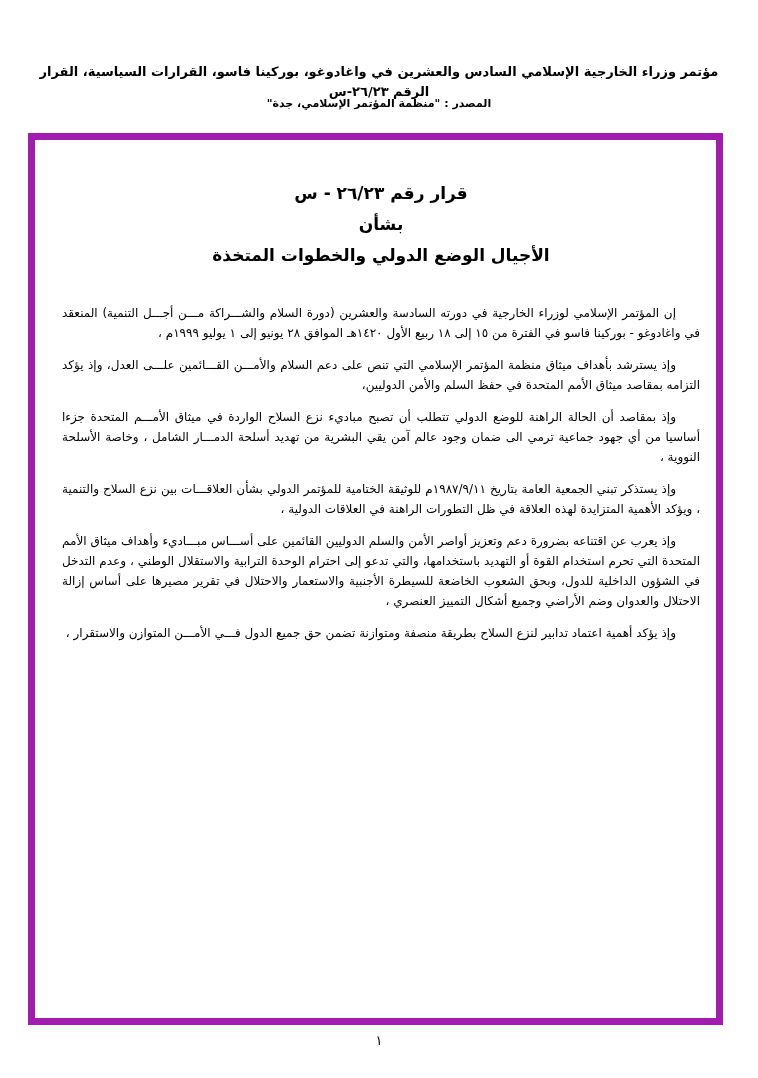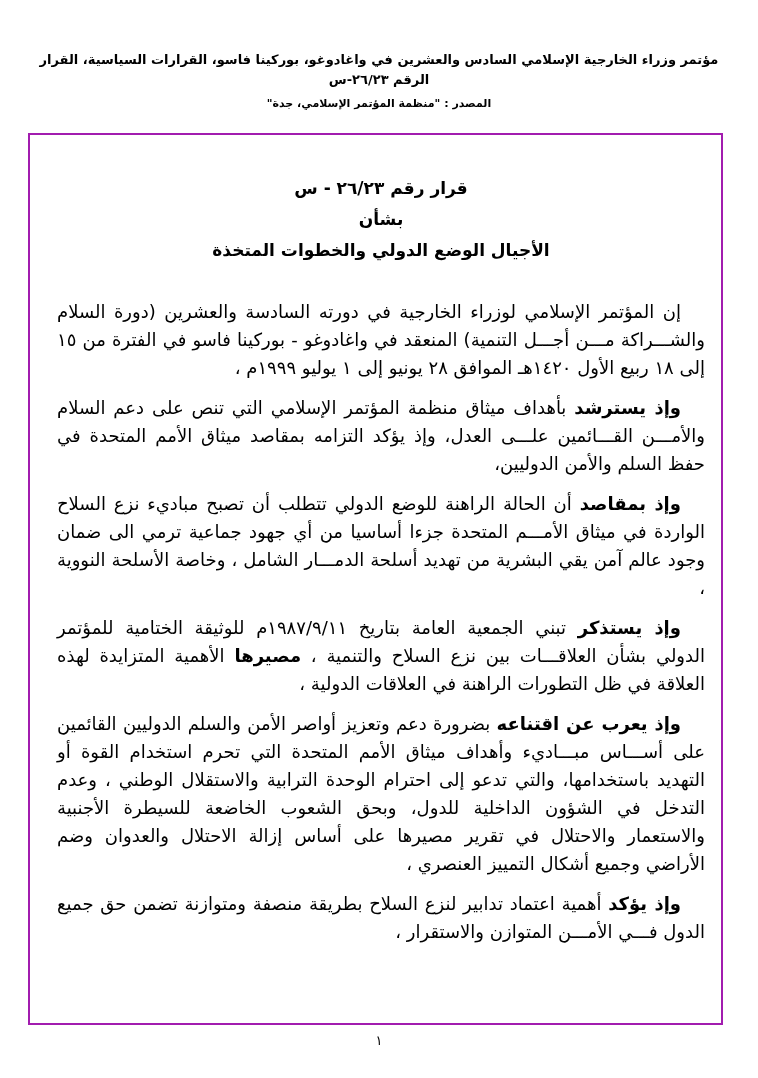--- a/index.html
+++ b/index.html
@@ -10,21 +10,21 @@
   body {
     width: 758px;
     height: 1078px;
     position: relative;
     font-family: "DejaVu Sans", sans-serif;
     color: #000000;
     overflow: hidden;
   }
   .header-citation {
     position: absolute;
-    top: 50px;
+    top: 62px;
     left: 20px;
     right: 20px;
     direction: rtl;
     text-align: center;
     font-size: 13px;
     font-weight: bold;
     line-height: 20px;
   }
   .header-source {
     position: absolute;
@@ -35,43 +35,43 @@
     text-align: center;
     font-size: 11px;
     font-weight: bold;
   }
   .resolution-box {
     position: absolute;
     left: 28px;
     top: 133px;
     width: 695px;
     height: 892px;
-    border: 2px solid #a21caf;
+    border: 7px solid #a21caf;
     box-sizing: border-box;
     padding: 38px 16px 0 27px;
     background: #ffffff;
   }
   .title-block {
     direction: rtl;
     text-align: center;
     font-weight: bold;
     font-size: 17px;
     line-height: 31px;
     margin: 0 0 32px 0;
   }
   .title-line { white-space: nowrap; }
   .para {
     direction: rtl;
     text-align: justify;
-    font-size: 18px;
-    line-height: 28px;
+    font-size: 12px;
+    line-height: 20px;
     margin: 0 0 12px 0;
     text-indent: 24px;
   }
-  .lead { font-weight: bold; }
+  .lead { font-weight: normal; }
   .page-number {
     position: absolute;
     top: 1033px;
     left: 0;
     right: 0;
     text-align: center;
     font-size: 13px;
     direction: rtl;
   }
 </style>
@@ -89,21 +89,21 @@
     <div class="title-line">الأجيال الوضع الدولي والخطوات المتخذة</div>
   </div>
 
   <p class="para"><span>إن المؤتمر الإسلامي لوزراء الخارجية في دورته السادسة والعشرين (دورة السلام والشـــراكة مـــن أجـــل التنمية) المنعقد في واغادوغو - بوركينا فاسو في الفترة من ١٥ إلى ١٨ ربيع الأول ١٤٢٠هـ الموافق ٢٨ يونيو إلى ١ يوليو ١٩٩٩م ،</span></p>
 
   <p class="para"><span class="lead">وإذ يسترشد</span><span> بأهداف ميثاق منظمة المؤتمر الإسلامي التي تنص على دعم السلام والأمـــن القـــائمين علـــى العدل، وإذ يؤكد التزامه بمقاصد ميثاق الأمم المتحدة في حفظ السلم والأمن الدوليين،</span></p>
 
 
   <p class="para"><span class="lead">وإذ بمقاصد</span><span> أن الحالة الراهنة للوضع الدولي تتطلب أن تصبح مباديء نزع السلاح الواردة في ميثاق الأمـــم المتحدة جزءا أساسيا من أي جهود جماعية ترمي الى ضمان وجود عالم آمن يقي البشرية من تهديد أسلحة الدمـــار الشامل ، وخاصة الأسلحة النووية ،</span></p>
 
-  <p class="para"><span class="lead">وإذ يستذكر</span><span> تبني الجمعية العامة بتاريخ ١٩٨٧/٩/١١م للوثيقة الختامية للمؤتمر الدولي بشأن العلاقـــات بين نزع السلاح والتنمية ، </span><span class="lead">مصيرها</span><span> الأهمية المتزايدة لهذه العلاقة في ظل التطورات الراهنة في العلاقات الدولية ،</span></p>
+  <p class="para"><span class="lead">وإذ يستذكر</span><span> تبني الجمعية العامة بتاريخ ١٩٨٧/٩/١١م للوثيقة الختامية للمؤتمر الدولي بشأن العلاقـــات بين نزع السلاح والتنمية ، </span><span class="lead">ويؤكد</span><span> الأهمية المتزايدة لهذه العلاقة في ظل التطورات الراهنة في العلاقات الدولية ،</span></p>
 
   <p class="para"><span class="lead">وإذ يعرب عن اقتناعه</span><span> بضرورة دعم وتعزيز أواصر الأمن والسلم الدوليين القائمين على أســـاس مبـــاديء وأهداف ميثاق الأمم المتحدة التي تحرم استخدام القوة أو التهديد باستخدامها، والتي تدعو إلى احترام الوحدة الترابية والاستقلال الوطني ، وعدم التدخل في الشؤون الداخلية للدول، وبحق الشعوب الخاضعة للسيطرة الأجنبية والاستعمار والاحتلال في تقرير مصيرها على أساس إزالة الاحتلال والعدوان وضم الأراضي وجميع أشكال التمييز العنصري ،</span></p>
 
   <p class="para"><span class="lead">وإذ يؤكد</span><span> أهمية اعتماد تدابير لنزع السلاح بطريقة منصفة ومتوازنة تضمن حق جميع الدول فـــي الأمـــن المتوازن والاستقرار ،</span></p>
 
 </div>
 
 <div class="page-number">١</div>
 
 </body></html>

